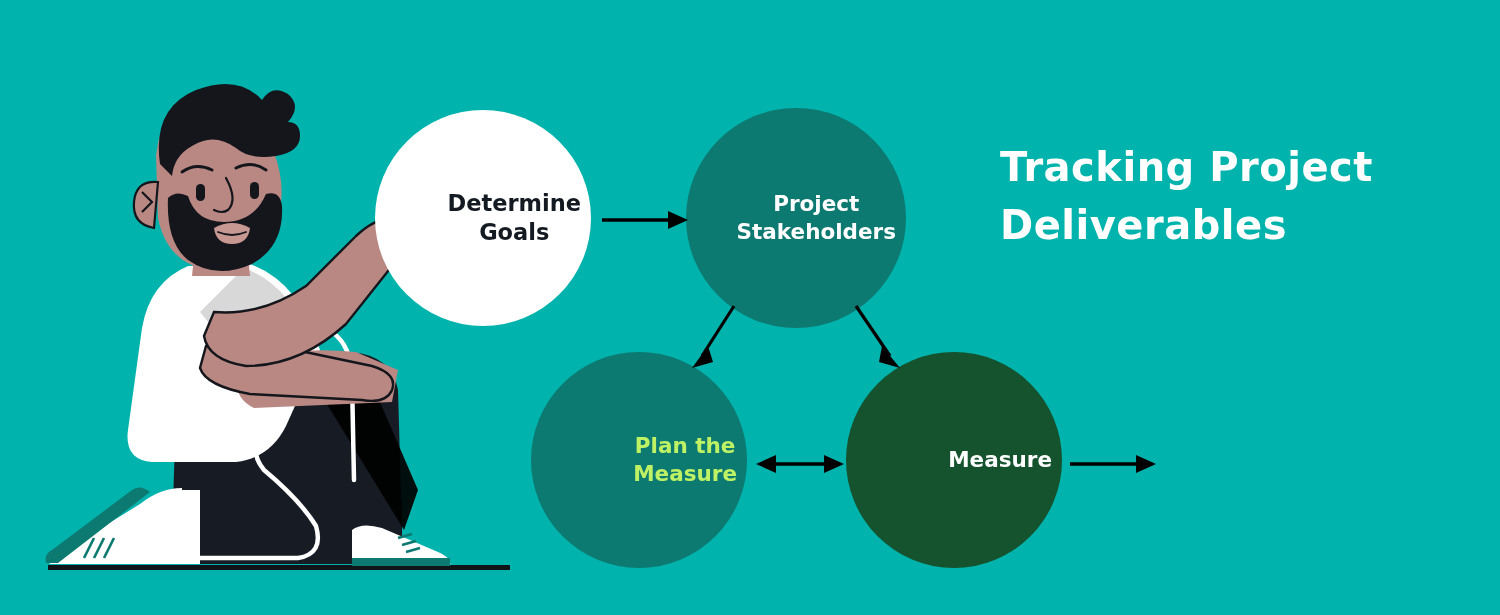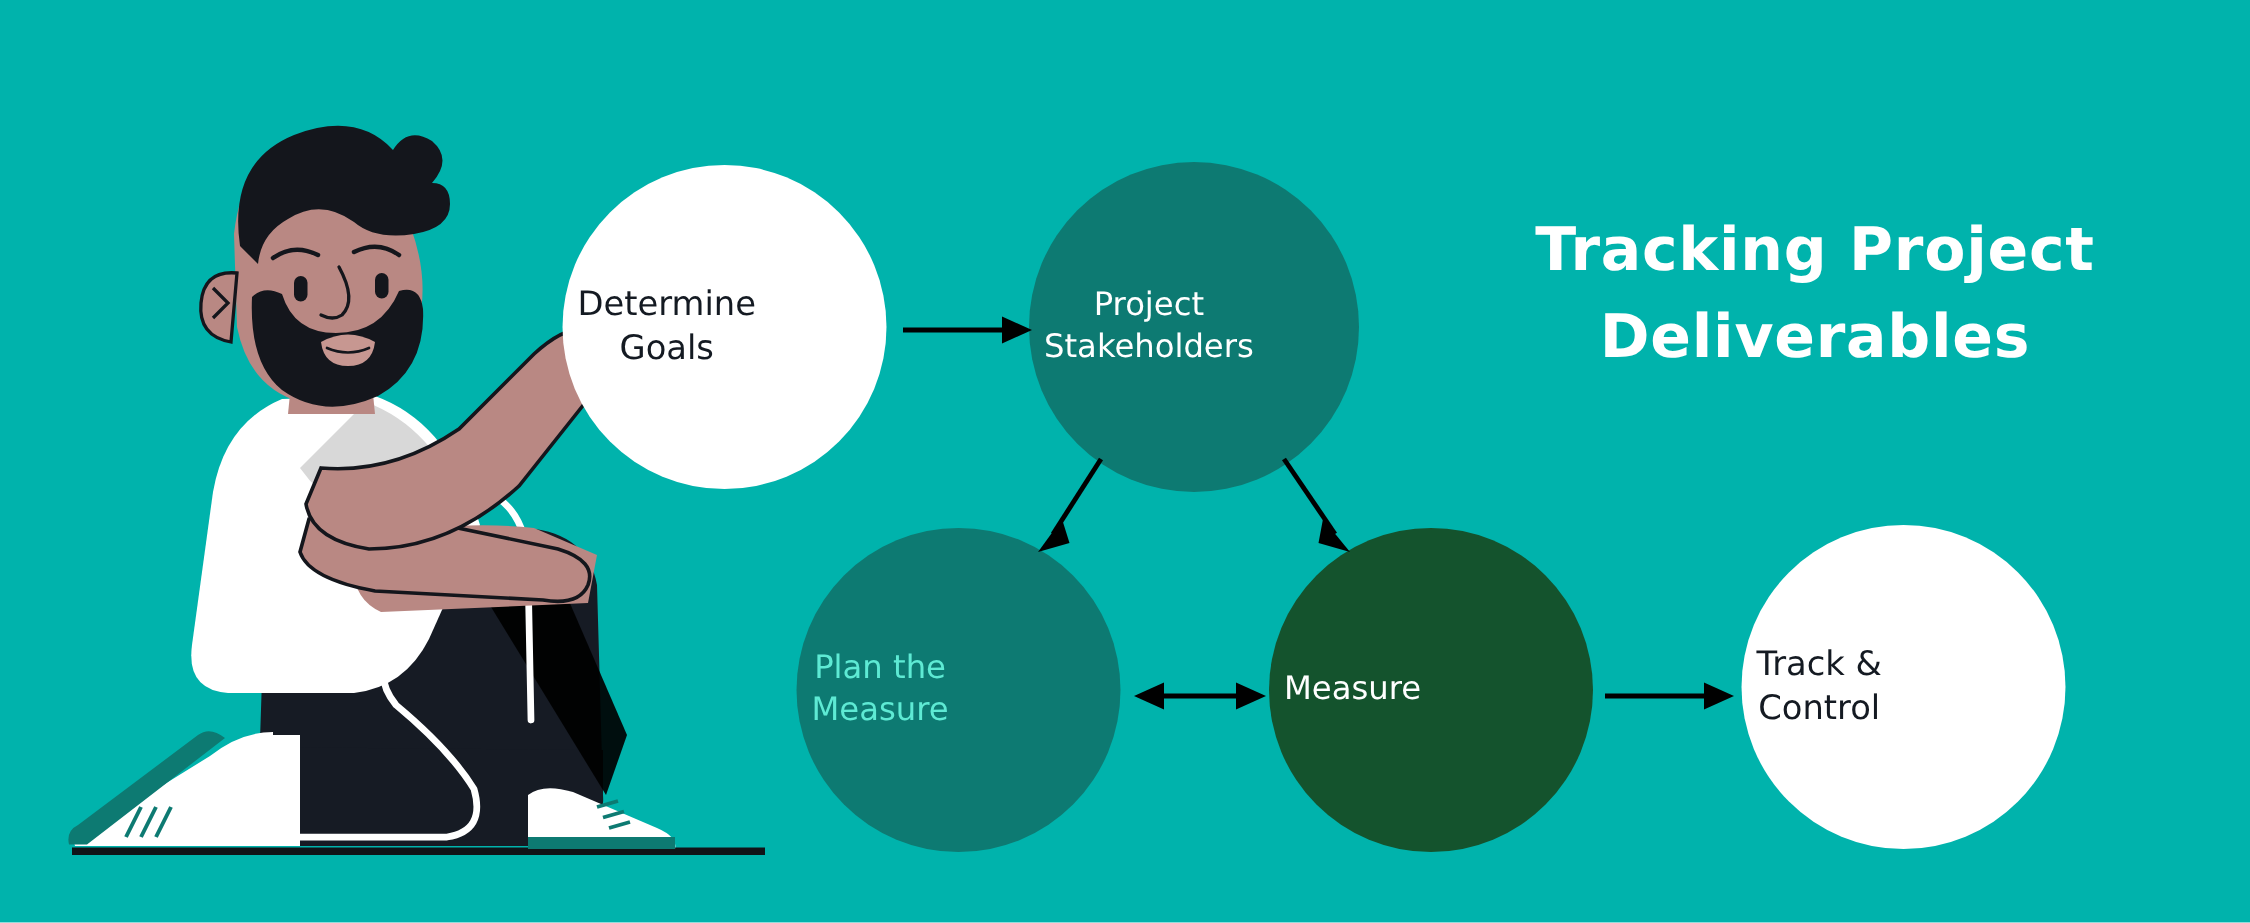--- a/index.html
+++ b/index.html
@@ -16,38 +16,38 @@
     background: #00b3ac;
     font-family: "DejaVu Sans", sans-serif;
   }
 
   
   .title-block {
     position: absolute;
     left: 1000px;
     top: 138px;
     width: 420px;
-    text-align: center;
+    text-align: left;
     color: #ffffff;
     font-weight: bold;
     font-size: 40px;
     line-height: 58px;
     letter-spacing: 0.5px;
   }
   .title-line { display: block; white-space: nowrap; }
 
   
   .node {
     position: absolute;
     border-radius: 50%;
     display: flex;
     align-items: center;
-    justify-content: flex-start;
+    justify-content: flex-end;
     text-align: center;
-    font-weight: normal;
+    font-weight: bold;
     line-height: 1.28;
     box-sizing: border-box;
   }
   .node-label { display: block; padding: 0 10px; }
   .node.fill-white { background: #ffffff; color: #141a22; }
   .node.fill-teal  { background: #0d7a72; color: #ffffff; }
 
   #node-determine-goals {
     left: 375px; top: 110px; width: 216px; height: 216px;
     font-size: 22.5px;
@@ -183,37 +183,31 @@
     </span>
   </div>
 
   <div id="node-inform-stakeholders" class="node fill-teal" style="background: rgb(13, 122, 114); color: rgb(255, 255, 255);">
     <span class="node-label">
       <span>Project</span><br>
       <span>Stakeholders</span>
     </span>
   </div>
 
-  <div id="node-plan-workflow" class="node fill-teal" style="background: rgb(13, 122, 114); color: #5eead4;">
+  <div id="node-plan-workflow" class="node fill-teal" style="background: rgb(13, 122, 114); color: #bef264;">
     <span class="node-label">
       <span>Plan the</span><br>
       <span>Measure</span>
     </span>
   </div>
 
   <div id="node-measure" class="node fill-teal" style="background: #14532d; color: rgb(255, 255, 255);">
     <span class="node-label">Measure</span>
   </div>
 
-  <div id="node-track-control" class="node fill-white" style="background: rgb(255, 255, 255); color: rgb(20, 26, 34);">
-    <span class="node-label">
-      <span>Track &amp;</span><br>
-      <span>Control</span>
-    </span>
-  </div>
 
   <svg id="arrow-goals-to-inform" class="arrow-svg" viewBox="0 0 90 44">
     <line x1="2" y1="22" x2="70" y2="22" stroke="#000000" stroke-width="3.4"></line>
     <polygon points="68,13 88,22 68,31" fill="#000000"></polygon>
   </svg>
 
   <svg id="arrow-inform-to-plan" class="arrow-svg" viewBox="0 0 60 70">
     <line x1="50" y1="4" x2="18" y2="54" stroke="#000000" stroke-width="3.2"></line>
     <polygon points="24,44 8,66 29,60" fill="#000000"></polygon>
   </svg>

